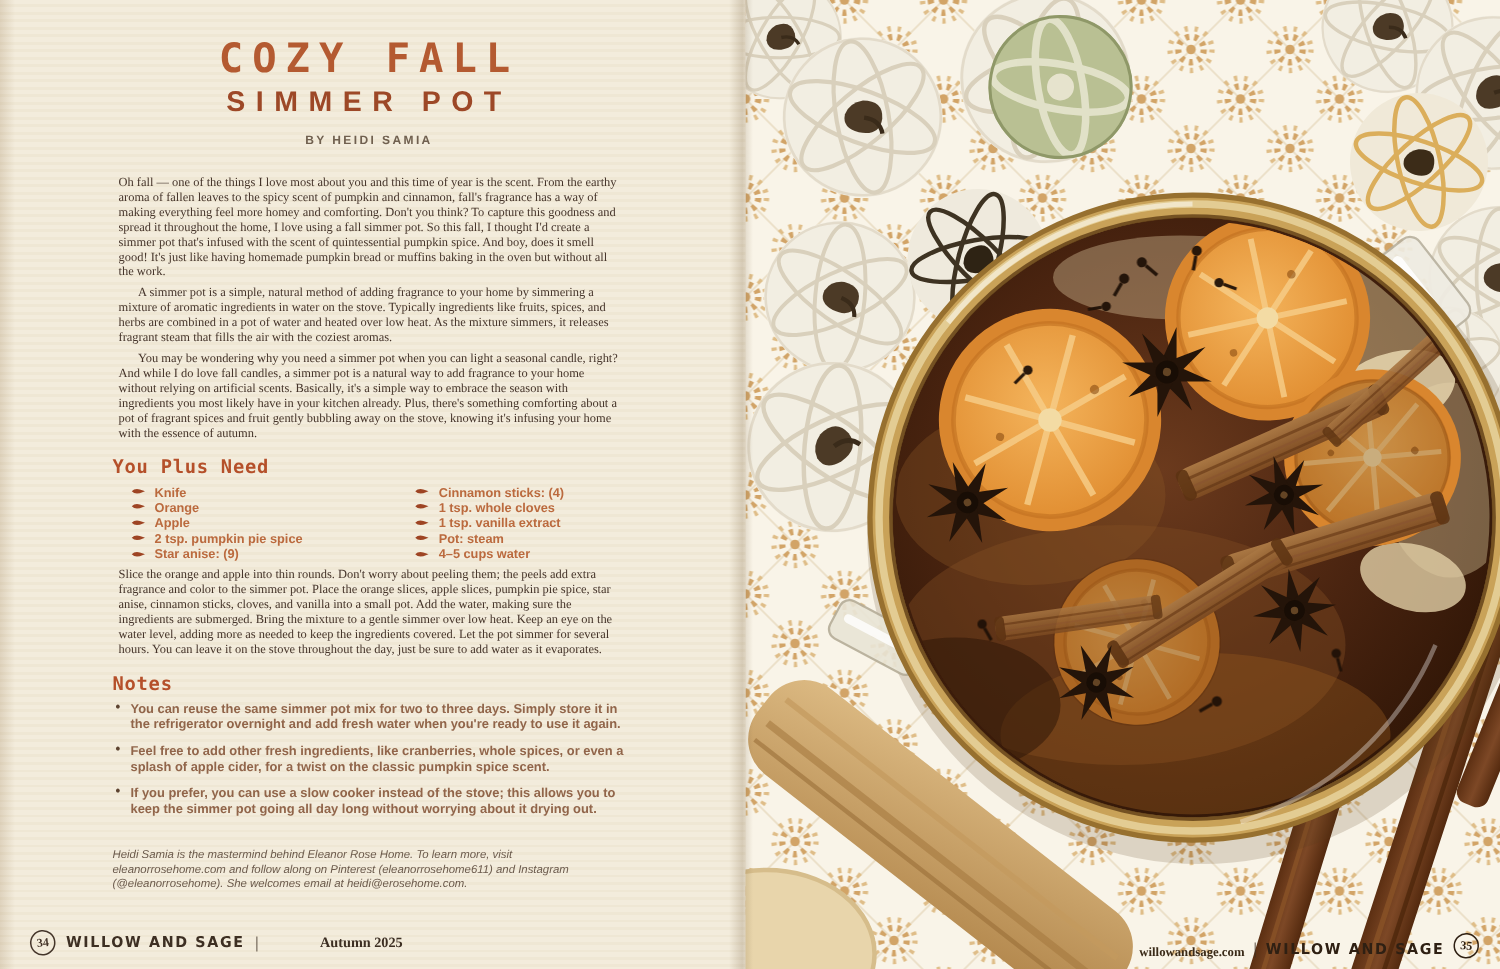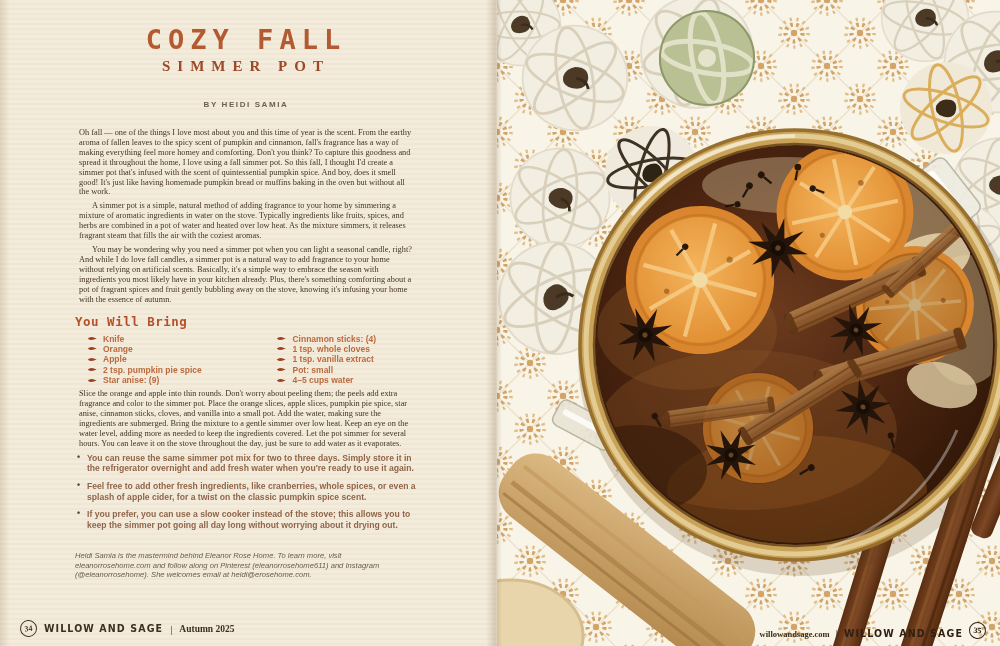--- a/index.html
+++ b/index.html
@@ -7,22 +7,22 @@
   
   .left-page{position:absolute;left:0;top:0;width:497px;height:646px;overflow:hidden;
     background:repeating-linear-gradient(180deg,#f3ecdc 0 3px,#efe7d4 3px 5px);}
   .left-edge{position:absolute;left:0;top:0;width:10px;height:646px;
     background:linear-gradient(90deg,rgba(150,120,80,.22),rgba(150,120,80,0));}
   .gutter{position:absolute;left:486px;top:0;width:16px;height:646px;z-index:5;
     background:linear-gradient(90deg,rgba(110,85,50,0),rgba(110,85,50,.22) 55%,rgba(110,85,50,0));}
   .content{position:absolute;left:75px;top:24px;width:342px;}
   .title-block{text-align:center;}
   .title-1{font-family:"DejaVu Sans Mono",monospace;font-weight:700;font-size:27px;letter-spacing:6px;color:#b45a31;}
-  .title-2{font-family:Liberation Serif, serif;font-weight:600;font-size:15px;letter-spacing:7px;color:#9d4827;margin-top:3px;}
-  .byline{font-family:"Liberation Sans",sans-serif;font-weight:600;font-size:8px;letter-spacing:1.6px;color:#70604f;margin-top:25px;}
+  .title-2{font-family:Liberation Sans, sans-serif;font-weight:600;font-size:19px;letter-spacing:7px;color:#9d4827;margin-top:3px;}
+  .byline{font-family:"Liberation Sans",sans-serif;font-weight:600;font-size:8px;letter-spacing:1.6px;color:#70604f;margin-top:9px;}
   .body-text{font-size:8.3px;line-height:9.9px;color:#45342a;text-align:left;margin:4px;}
   .first-para{margin-top:19px;}
   .indent{text-indent:13px;}
   .sec-head{font-family:"DejaVu Sans Mono",monospace;font-weight:700;font-size:12.5px;letter-spacing:.5px;color:#b5502a;margin:10px 0 4px 0;}
   .need-cols{display:flex;gap:20px;}
   .need-col{list-style:none;margin:0;padding:0;}
   .need-col.c1{width:180px;}
   .need-col.c2{width:162px;}
   .need-item{display:flex;align-items:center;gap:6px;height:10.4px;padding-left:12px;
     font-family:"Liberation Sans",sans-serif;font-weight:700;font-size:8.5px;color:#bb6a3e;}
@@ -30,21 +30,21 @@
   .notes-list{list-style:none;margin:2px 0 0 0;padding:0;}
   .note-item{position:relative;padding-left:12px;margin-bottom:7px;
     font-family:"Liberation Sans",sans-serif;font-weight:600;font-size:8.6px;line-height:10.6px;color:#91654a;}
   .note-item::before{content:"\2022";position:absolute;left:2px;top:-1px;color:#5d4330;font-size:9px;}
   .bio{font-family:"Liberation Sans",sans-serif;font-style:italic;font-size:7.6px;line-height:9.4px;color:#6b5a4c;width:320px;margin-top:21px;}
   .page-footer{position:absolute;left:20px;bottom:9px;display:flex;align-items:center;gap:7px;z-index:6;}
   .page-num-circle{width:15px;height:15px;border:1.2px solid #44352a;border-radius:50%;display:flex;align-items:center;justify-content:center;
     font-family:"Liberation Serif",serif;font-weight:700;font-size:8px;color:#44352a;transform:rotate(-6deg);}
   .mag-name{font-family:"DejaVu Sans",sans-serif;font-weight:700;font-size:9.5px;letter-spacing:1.1px;color:#3d2f23;transform:scaleY(1.05);}
   .footer-divider{color:#3d2f23;font-size:11px;font-weight:400;}
-  .issue{font-family:"Liberation Serif",serif;font-weight:700;font-size:9.5px;color:#3d2f23;}
+  .issue{font-family:"Liberation Serif",serif;font-weight:700;font-size:9.5px;color:#3d2f23;margin-left:34px;}
   
   .right-page{position:absolute;left:497px;top:0;width:503px;height:646px;}
   .photo-footer{position:absolute;right:14px;bottom:7px;display:flex;align-items:flex-end;gap:6px;z-index:6;color:#3a2a18;}
   .photo-footer .website{font-family:"Liberation Serif",serif;font-weight:700;font-size:8.5px;}
   .photo-footer .mag-name{color:#2f2013;}
   .photo-footer .page-num-circle{border-color:#2f2013;color:#2f2013;transform:rotate(5deg);}
 </style>
 </head>
 <body>
 
@@ -56,21 +56,21 @@
       <div class="title-block">
         <div class="title-1">COZY FALL</div>
         <div class="title-2">SIMMER POT</div>
         <div class="byline">BY HEIDI SAMIA</div>
       </div>
 
       <p class="body-text first-para">Oh fall — one of the things I love most about you and this time of year is the scent. From the earthy aroma of fallen leaves to the spicy scent of pumpkin and cinnamon, fall's fragrance has a way of making everything feel more homey and comforting. Don't you think? To capture this goodness and spread it throughout the home, I love using a fall simmer pot. So this fall, I thought I'd create a simmer pot that's infused with the scent of quintessential pumpkin spice. And boy, does it smell good! It's just like having homemade pumpkin bread or muffins baking in the oven but without all the work.</p>
       <p class="body-text indent">A simmer pot is a simple, natural method of adding fragrance to your home by simmering a mixture of aromatic ingredients in water on the stove. Typically ingredients like fruits, spices, and herbs are combined in a pot of water and heated over low heat. As the mixture simmers, it releases fragrant steam that fills the air with the coziest aromas.</p>
       <p class="body-text indent">You may be wondering why you need a simmer pot when you can light a seasonal candle, right? And while I do love fall candles, a simmer pot is a natural way to add fragrance to your home without relying on artificial scents. Basically, it's a simple way to embrace the season with ingredients you most likely have in your kitchen already. Plus, there's something comforting about a pot of fragrant spices and fruit gently bubbling away on the stove, knowing it's infusing your home with the essence of autumn.</p>
 
-      <div class="sec-head">You Will Bring</div>
+      <div class="sec-head">You Plus Need</div>
       <div class="need-cols">
         <ul class="need-col c1">
           <li class="need-item">
             <svg class="leaf" width="10" height="7" viewBox="0 0 12 8">
                 <path d="M1 4 Q4 .6 10 3.4 L11.6 4 L10 4.6 Q4 7.4 1 4 Z" fill="#9e4423"></path>
               </svg>
             <span>Knife</span>
             </li>
           <li class="need-item">
             <svg class="leaf" width="10" height="7" viewBox="0 0 12 8">
@@ -113,33 +113,34 @@
           <li class="need-item">
             <svg class="leaf" width="10" height="7" viewBox="0 0 12 8">
                 <path d="M1 4 Q4 .6 10 3.4 L11.6 4 L10 4.6 Q4 7.4 1 4 Z" fill="#9e4423"></path>
               </svg>
             <span>1 tsp. vanilla extract</span>
             </li>
           <li class="need-item">
             <svg class="leaf" width="10" height="7" viewBox="0 0 12 8">
                 <path d="M1 4 Q4 .6 10 3.4 L11.6 4 L10 4.6 Q4 7.4 1 4 Z" fill="#9e4423"></path>
               </svg>
-            <span>Pot: small</span>
+            <span>Pot: steam</span>
             </li>
           <li class="need-item">
             <svg class="leaf" width="10" height="7" viewBox="0 0 12 8">
                 <path d="M1 4 Q4 .6 10 3.4 L11.6 4 L10 4.6 Q4 7.4 1 4 Z" fill="#9e4423"></path>
               </svg>
             <span>4–5 cups water</span>
             </li>
         </ul>
       </div>
 
       <p class="body-text">Slice the orange and apple into thin rounds. Don't worry about peeling them; the peels add extra fragrance and color to the simmer pot. Place the orange slices, apple slices, pumpkin pie spice, star anise, cinnamon sticks, cloves, and vanilla into a small pot. Add the water, making sure the ingredients are submerged. Bring the mixture to a gentle simmer over low heat. Keep an eye on the water level, adding more as needed to keep the ingredients covered. Let the pot simmer for several hours. You can leave it on the stove throughout the day, just be sure to add water as it evaporates.</p>
 
+      <div class="sec-head">Notes</div>
       <ul class="notes-list">
         <li class="note-item">You can reuse the same simmer pot mix for two to three days. Simply store it in the refrigerator overnight and add fresh water when you're ready to use it again.</li>
         <li class="note-item">Feel free to add other fresh ingredients, like cranberries, whole spices, or even a splash of apple cider, for a twist on the classic pumpkin spice scent.</li>
         <li class="note-item">If you prefer, you can use a slow cooker instead of the stove; this allows you to keep the simmer pot going all day long without worrying about it drying out.</li>
       </ul>
 
       <p class="bio">Heidi Samia is the mastermind behind Eleanor Rose Home. To learn more, visit eleanorrosehome.com and follow along on Pinterest (eleanorrosehome611) and Instagram (@eleanorrosehome). She welcomes email at heidi@erosehome.com.</p>
     </div>
 
     <div class="page-footer">

